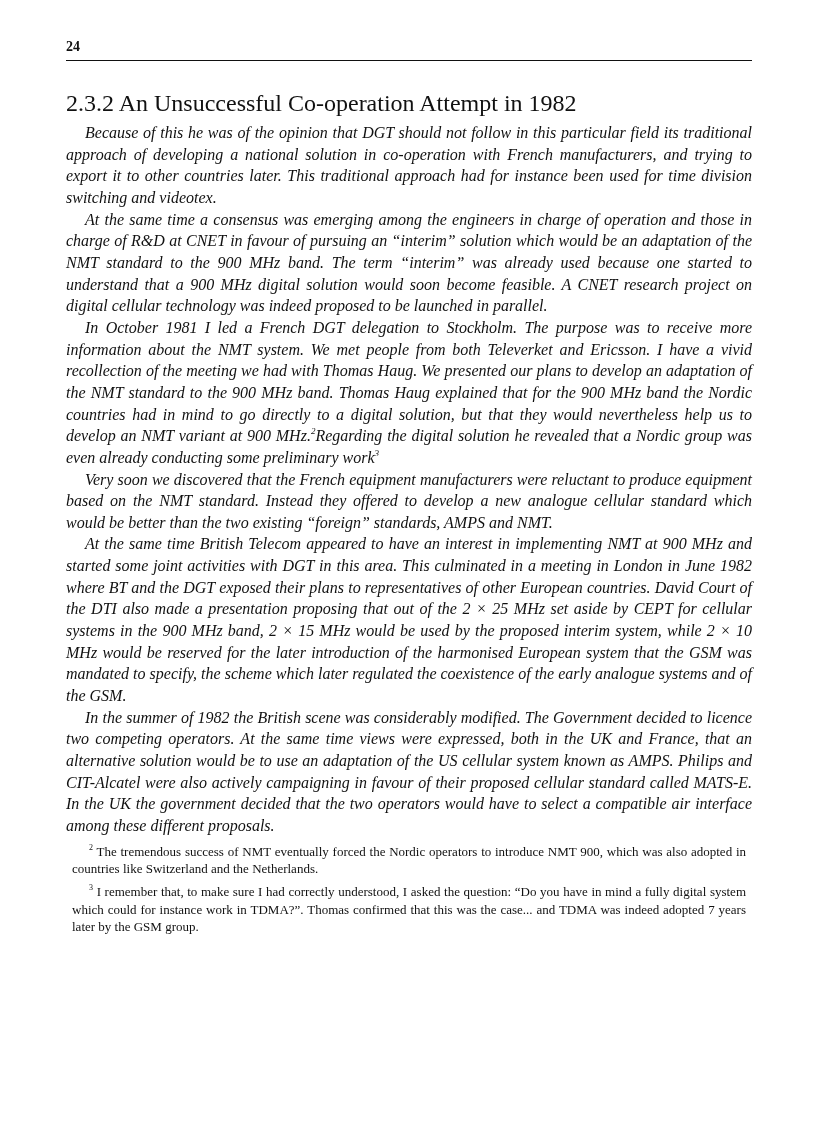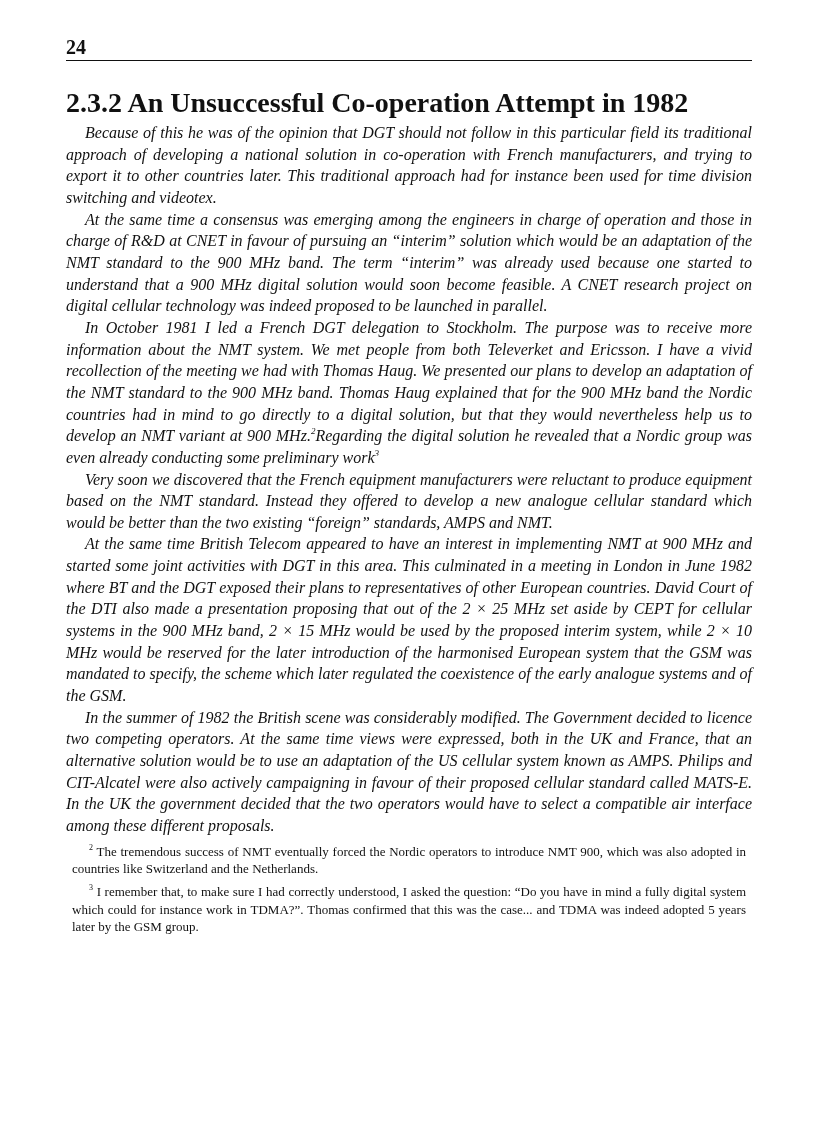--- a/index.html
+++ b/index.html
@@ -18,34 +18,34 @@
   .page {
     position: absolute;
     left: 66px;
     top: 38px;
     width: 686px;
   }
   .running-header {
     display: flex;
     justify-content: space-between;
     align-items: flex-start;
-    font-size: 20px;
+    font-size: 14px;
     line-height: 18px;
     padding-bottom: 4px;
     border-bottom: 1.6px solid #111111;
   }
   .page-number {
     font-weight: bold;
   }
   .running-title {
     letter-spacing: 0.05px;
   }
   .section-heading {
-    font-weight: bold;
-    font-size: 28px;
+    font-weight: normal;
+    font-size: 24px;
     line-height: 24px;
     margin: 30px 0 7px 0;
   }
   .body-text p {
     margin: 0;
     font-size: 16px;
     line-height: 21.65px;
     text-align: justify;
     hyphens: manual;
   }
@@ -88,16 +88,16 @@
     <p class="indent">Because of this he was of the opinion that DGT should not follow in this particular field its traditional approach of developing a national solution in co-operation with French manufac­turers, and trying to export it to other countries later. This traditional approach had for instance been used for time division switching and videotex.</p>
     <p class="indent">At the same time a consensus was emerging among the engineers in charge of operation and those in charge of R&amp;D at CNET in favour of pursuing an “interim” solution which would be an adaptation of the NMT standard to the 900 MHz band. The term “interim” was already used because one started to understand that a 900 MHz digital solution would soon become feasible. A CNET research project on digital cellular technology was indeed proposed to be launched in parallel.</p>
     <p class="indent"><span>In October 1981 I led a French DGT delegation to Stockholm. The purpose was to receive more information about the NMT system. We met people from both Televerket and Ericsson. I have a vivid recollection of the meeting we had with Thomas Haug. We presented our plans to develop an adaptation of the NMT standard to the 900 MHz band. Thomas Haug explained that for the 900 MHz band the Nordic countries had in mind to go directly to a digital solution, but that they would nevertheless help us to develop an NMT variant at 900 MHz.</span><sup>2</sup><span>Regarding the digital solution he revealed that a Nordic group was even already conducting some preliminary work</span><sup>3</sup></p>
     <p class="indent">Very soon we discovered that the French equipment manufacturers were reluctant to produce equipment based on the NMT standard. Instead they offered to develop a new analogue cellular standard which would be better than the two existing “foreign” standards, AMPS and NMT.</p>
     <p class="indent">At the same time British Telecom appeared to have an interest in implementing NMT at 900 MHz and started some joint activities with DGT in this area. This culminated in a meeting in London in June 1982 where BT and the DGT exposed their plans to representa­tives of other European countries. David Court of the DTI also made a presentation proposing that out of the 2 × 25 MHz set aside by CEPT for cellular systems in the 900 MHz band, 2 × 15 MHz would be used by the proposed interim system, while 2 × 10 MHz would be reserved for the later introduction of the harmonised European system that the GSM was mandated to specify, the scheme which later regulated the coexistence of the early analogue systems and of the GSM.</p>
     <p class="indent">In the summer of 1982 the British scene was considerably modified. The Government decided to licence two competing operators. At the same time views were expressed, both in the UK and France, that an alternative solution would be to use an adaptation of the US cellular system known as AMPS. Philips and CIT-Alcatel were also actively campaigning in favour of their proposed cellular standard called MATS-E. In the UK the government decided that the two operators would have to select a compatible air interface among these different proposals.</p>
   </div>
 
   <div class="footnotes">
     <p><sup>2</sup> <span>The tremendous success of NMT eventually forced the Nordic operators to introduce NMT 900, which was also adopted in countries like Switzerland and the Netherlands.</span></p>
-    <p><sup>3</sup> <span>I remember that, to make sure I had correctly understood, I asked the question: “Do you have in mind a fully digital system which could for instance work in TDMA?”. Thomas confirmed that this was the case... and TDMA was indeed adopted 5 years later by the GSM group.</span></p>
+    <p><sup>3</sup> <span>I remember that, to make sure I had correctly understood, I asked the question: “Do you have in mind a fully digital system which could for instance work in TDMA?”. Thomas confirmed that this was the case... and TDMA was indeed adopted 7 years later by the GSM group.</span></p>
   </div>
 
 </div>
 
 </body></html>

